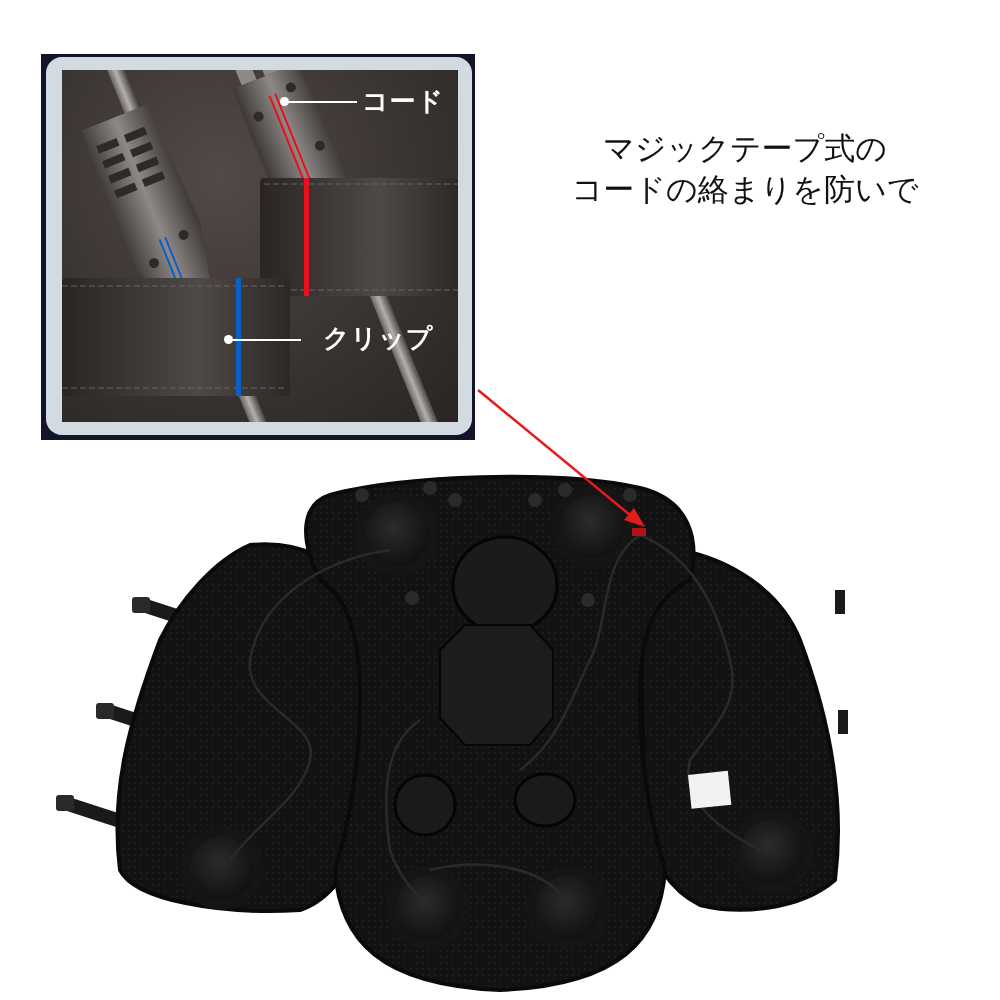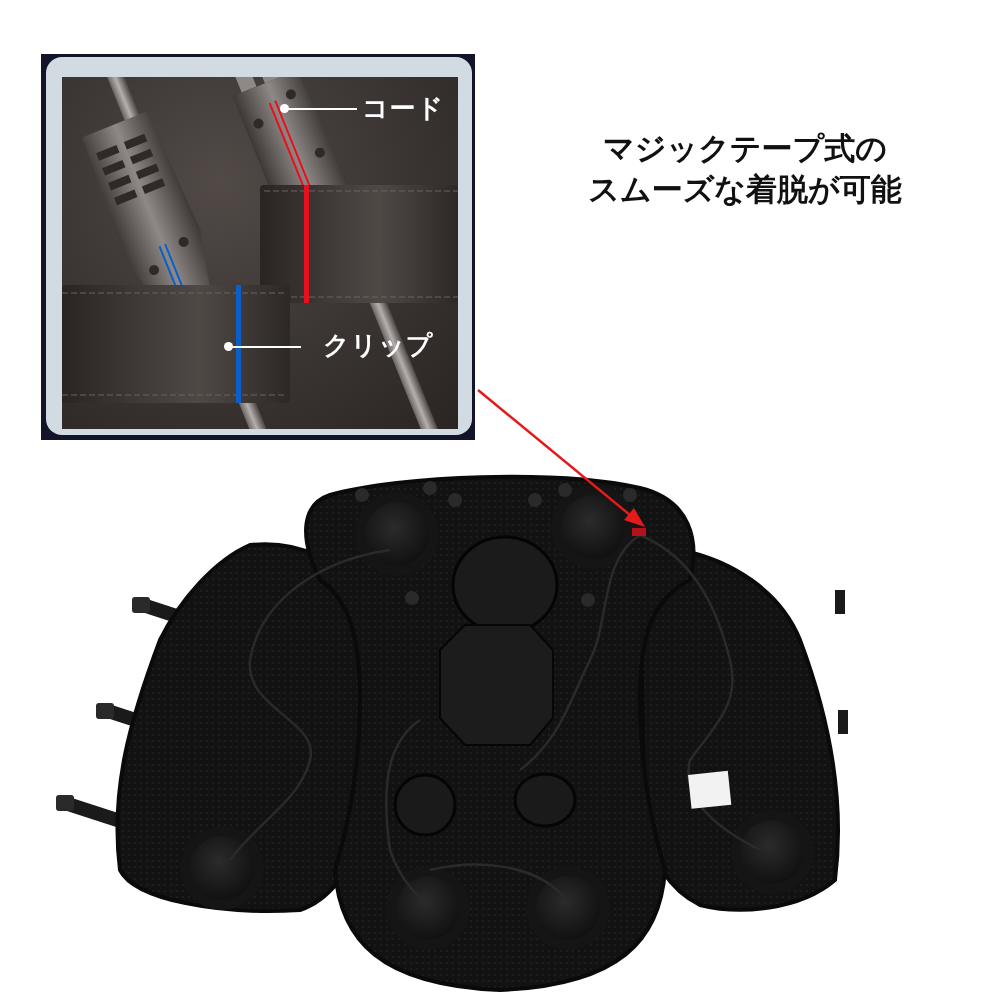--- a/index.html
+++ b/index.html
@@ -2,28 +2,28 @@
 <html><head>
 <meta charset="utf-8">
 <style>
   html, body { margin:0; padding:0; }
   body { width:1000px; height:1000px; background:#ffffff; position:relative; overflow:hidden; font-family:"DejaVu Sans", sans-serif; }
 
   
   .inset-outer { position:absolute; left:41px; top:54px; width:434px; height:386px; background:#13132a; }
   .inset-frame { position:absolute; left:46px; top:57px; width:426px; height:378px; background:#d2dbe2; border-radius:16px; }
   .inset-photo { position:absolute; left:62px; top:70px; width:396px; height:352px; overflow:hidden;
-    background: radial-gradient(ellipse at 40% 30%, #514a47 0%, #3a3432 55%, #2a2523 100%); margin-top: 7px; }
+    background: radial-gradient(ellipse at 40% 30%, #514a47 0%, #3a3432 55%, #2a2523 100%); }
 
   .callout-text { position:absolute; color:#ffffff; font-size:26px; font-weight:bold; letter-spacing:1px; white-space:nowrap; }
   .callout-line { position:absolute; height:2px; background:#ffffff; }
   .callout-dot { position:absolute; width:9px; height:9px; border-radius:50%; background:#ffffff; }
 
   
-  .desc { position:absolute; left:520px; top:128px; width:450px; text-align:center; font-size:31px; font-weight:bold; line-height:41px; color:#111111; }
+  .desc { position:absolute; left:520px; top:128px; width:450px; text-align:center; font-size:31px; font-weight:normal; line-height:41px; color:#111111; }
   .desc div { white-space:nowrap; }
 
   
   .arrow-svg { position:absolute; left:0; top:0; width:1000px; height:1000px; pointer-events:none; }
 </style>
 </head>
 <body>
 
 <div class="inset-outer"></div>
 <div class="inset-frame"></div>
@@ -101,21 +101,21 @@
   <span class="callout-text" style="left:300px; top:14px;">コード</span>
 
   
   <span class="callout-dot" style="left:162px; top:265px;"></span>
   <span class="callout-line" style="left:169px; top:269px; width:70px;"></span>
   <span class="callout-text" style="left:261px; top:251px;">クリップ</span>
 </div>
 
 <div class="desc">
   <div>マジックテープ式の</div>
-  <div>スムーズな着脱が可能</div>
+  <div>コードの絡まりを防いで</div>
 </div>
 
 <svg style="position:absolute; left:0; top:0;" width="1000" height="1000" viewBox="0 0 1000 1000">
   <defs>
     <pattern id="mesh" width="6" height="6" patternUnits="userSpaceOnUse">
       <rect width="6" height="6" fill="#121212"></rect>
       <circle cx="3" cy="3" r="1.1" fill="#1f1f1f"></circle>
     </pattern>
     <radialGradient id="fanG" cx="0.45" cy="0.4" r="0.6">
       <stop offset="0" stop-color="#2b2b2b"></stop>

